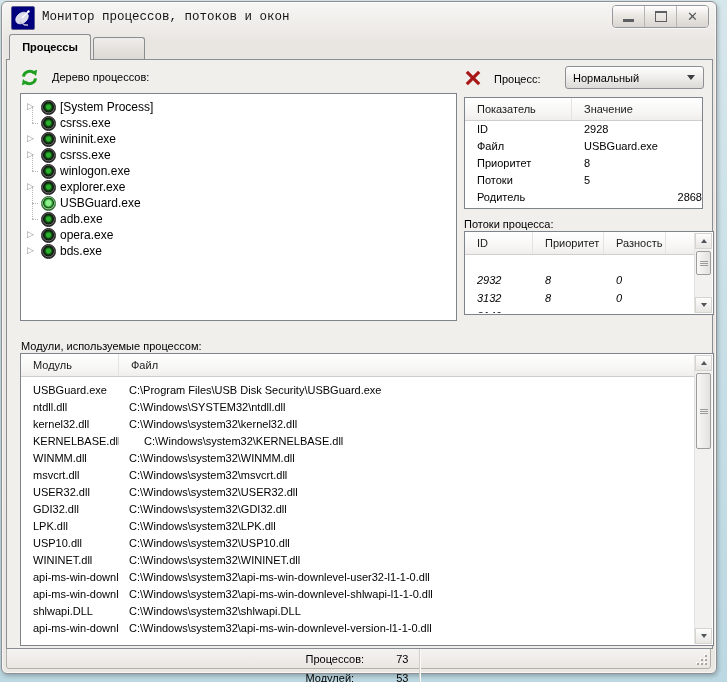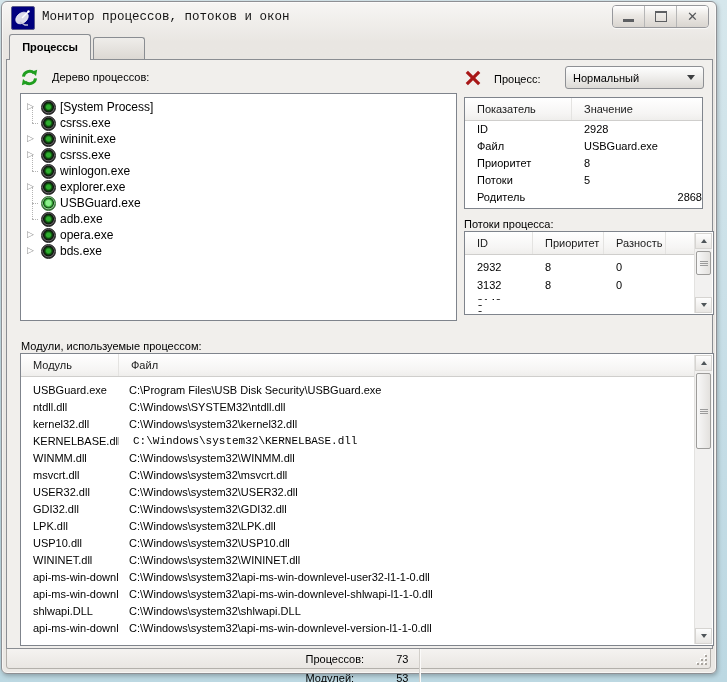--- a/index.html
+++ b/index.html
@@ -291,21 +291,21 @@
     </div>
 
     <span class="lbl" style="left:457px;top:158px;">Потоки процесса:</span>
     <div class="box" style="left:457px;top:171px;width:250px;height:84px;">
       <div class="lv-head" style="margin-right:17px;">
         <span class="hcell" style="width:68px;">ID</span>
         <span class="hcell" style="width:71px;">Приоритет</span>
         <span class="hcell" style="width:62px;">Разность</span>
         <span class="hcell"></span>
       </div>
-      <div class="lv-body" style="margin-right:17px;padding-top:3px;">
+      <div class="lv-body" style="margin-right:17px;padding-top:16px;font-style:italic;">
 
           <div class="lv-row" style="height:18px;line-height:18px;">
             <span class="cell" style="width:68px;">2932</span>
             <span class="cell" style="width:71px;">8</span>
             <span class="cell" style="width:62px;">0</span>
           </div>
 
           <div class="lv-row" style="height:18px;line-height:18px;">
             <span class="cell" style="width:68px;">3132</span>
             <span class="cell" style="width:71px;">8</span>
@@ -352,21 +352,21 @@
             <span class="cell" style="flex:1;padding-left:10px;">C:\Windows\SYSTEM32\ntdll.dll</span>
           </div>
 
           <div class="lv-row">
             <span class="cell" style="width:98px;">kernel32.dll</span>
             <span class="cell" style="flex:1;padding-left:10px;">C:\Windows\system32\kernel32.dll</span>
           </div>
 
           <div class="lv-row">
             <span class="cell" style="width:98px;">KERNELBASE.dll</span>
-            <span class="cell" style="flex:1;padding-left:14px;font-family:Liberation Mono, monospace;">C:\Windows\system32\KERNELBASE.dll</span>
+            <span class="cell" style="flex:1;padding-left:25px;">C:\Windows\system32\KERNELBASE.dll</span>
           </div>
 
           <div class="lv-row">
             <span class="cell" style="width:98px;">WINMM.dll</span>
             <span class="cell" style="flex:1;padding-left:10px;">C:\Windows\system32\WINMM.dll</span>
           </div>
 
           <div class="lv-row">
             <span class="cell" style="width:98px;">msvcrt.dll</span>
             <span class="cell" style="flex:1;padding-left:10px;">C:\Windows\system32\msvcrt.dll</span>

